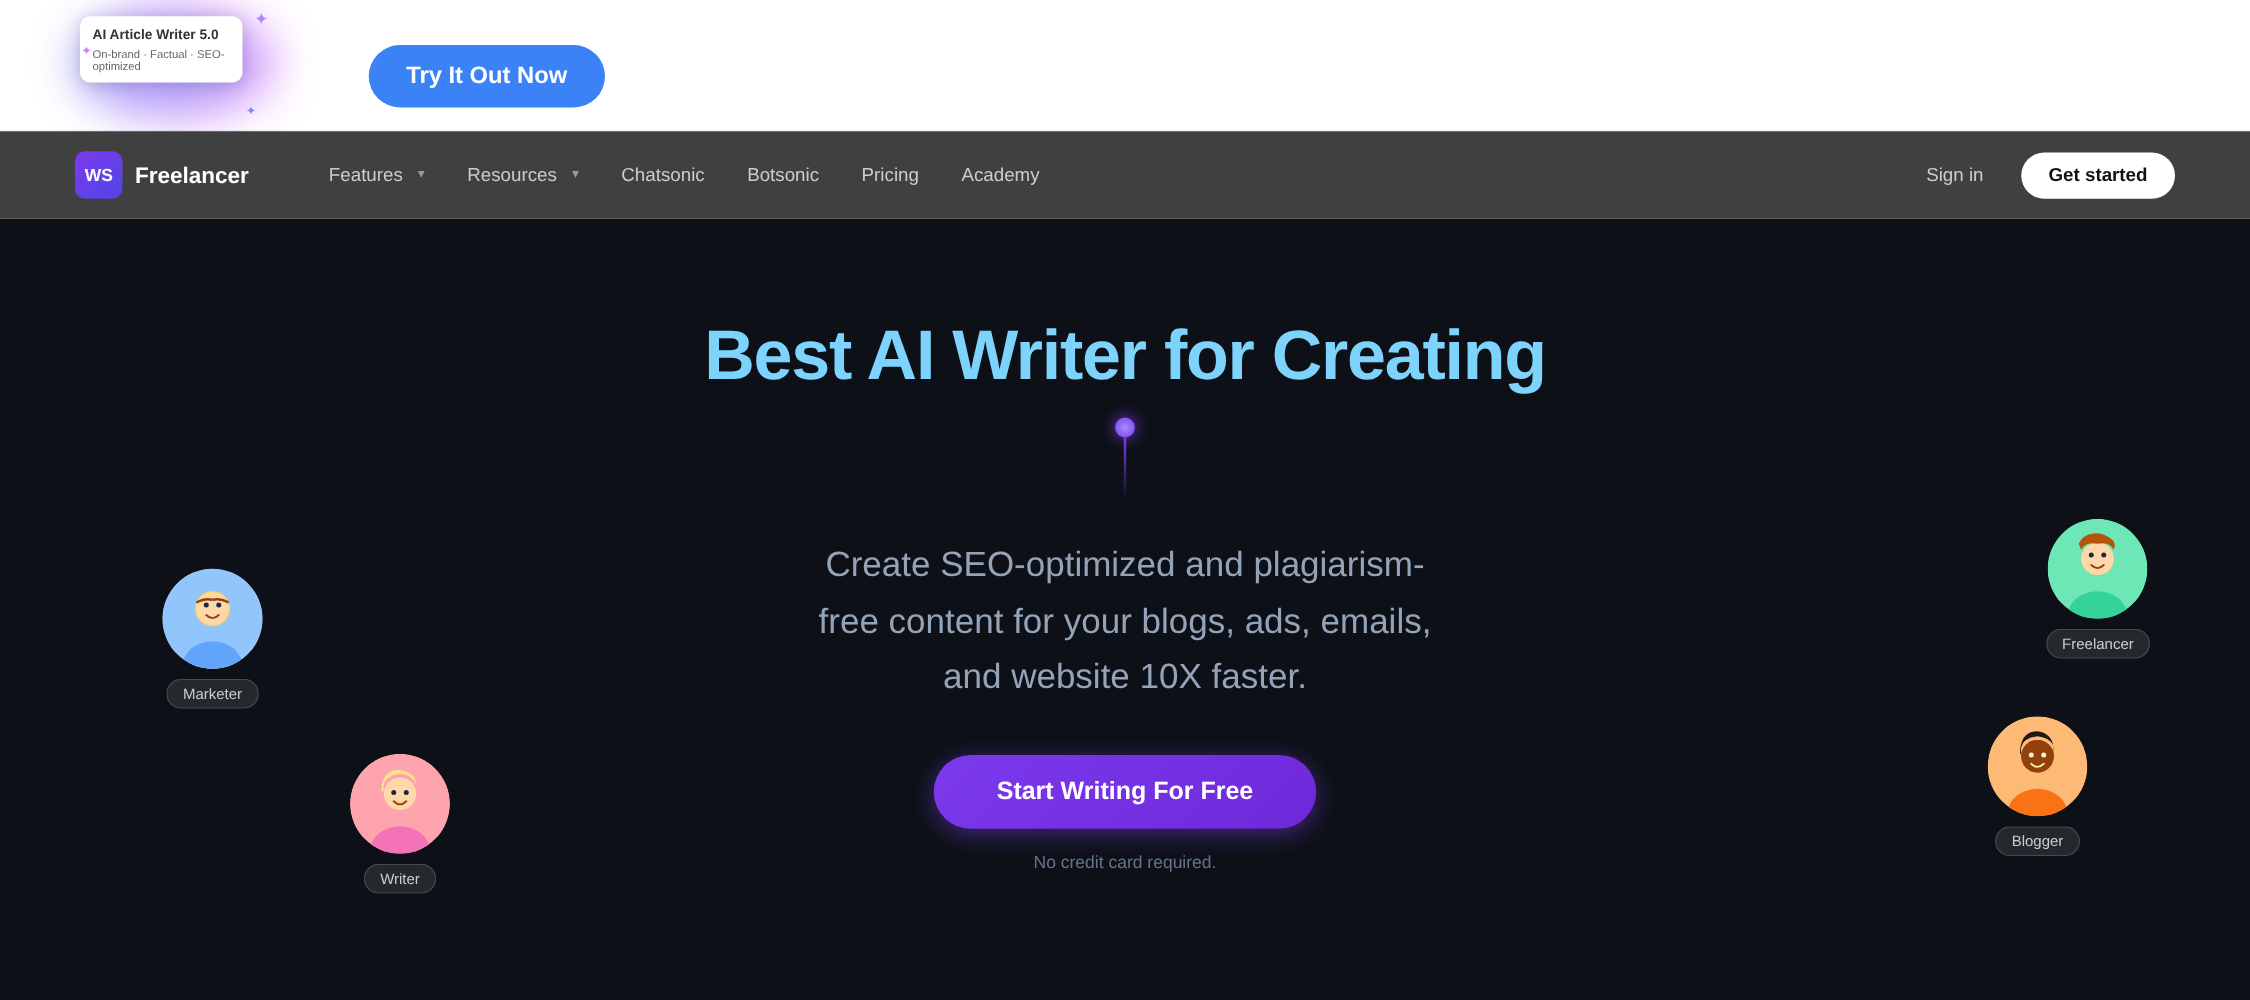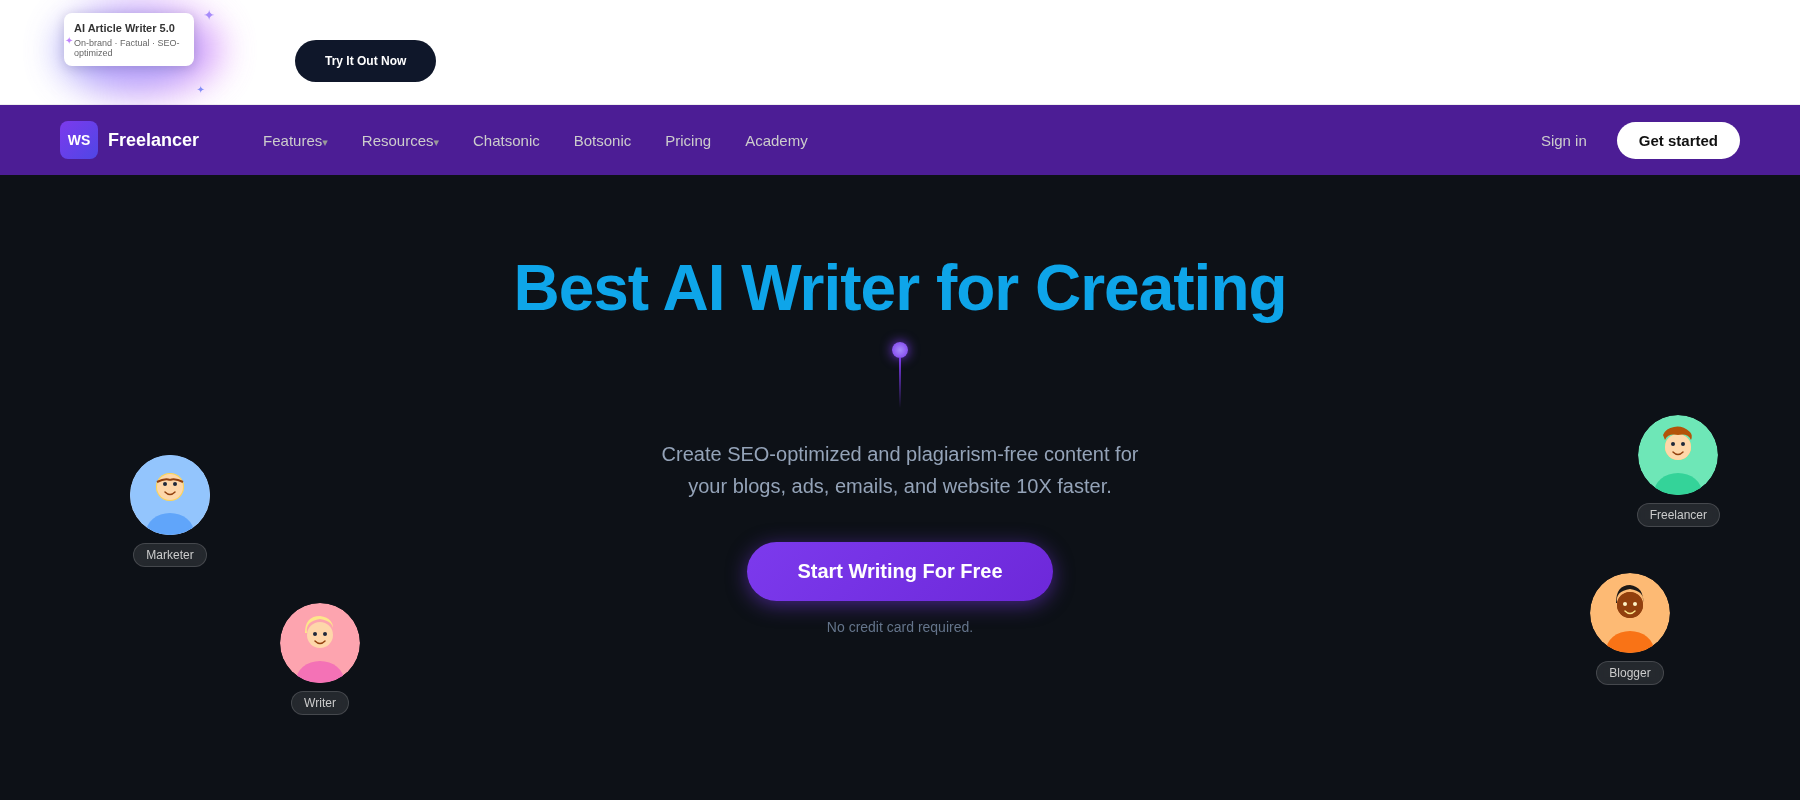--- a/index.html
+++ b/index.html
@@ -69,36 +69,36 @@
       font-weight: 700;
       color: #111;
       margin-bottom: 6px;
     }
     .banner-subtext {
       font-size: 14px;
       color: #444;
       line-height: 1.5;
     }
     .banner-cta {
-      background: #0f172a;
+      background: #3b82f6;
       color: white;
       border: none;
       border-radius: 30px;
       padding: 14px 30px;
-      font-size: 12px;
+      font-size: 19px;
       font-weight: 600;
       cursor: pointer;
       white-space: nowrap;
       margin-left: 40px;
       margin-top: 17px;
     }
 
     
     .navbar {
-      background: #4c1d95;
+      background: #404040;
       height: 70px;
       display: flex;
       align-items: center;
       padding: 0 60px;
       position: sticky;
       top: 0;
       z-index: 100;
     }
     .navbar-logo {
       display: flex;
@@ -130,22 +130,22 @@
       gap: 6px;
       flex: 1;
     }
     .nav-item {
       color: #ccc;
       font-size: 15px;
       padding: 8px 14px;
       border-radius: 6px;
       cursor: pointer;
       display: flex;
-      align-items: flex-end;
-      gap: 0;
+      align-items: flex-start;
+      gap: 12px;
       white-space: nowrap;
     }
     .nav-chevron {
       font-size: 11px;
       color: #999;
     }
     .nav-actions {
       display: flex;
       align-items: center;
       gap: 16px;
@@ -225,23 +225,23 @@
     }
     .face-bg-marketer { background: linear-gradient(180deg, #93c5fd 0%, #dbeafe 100%); }
 
     .hero-content {
       text-align: center;
       position: relative;
       z-index: 2;
       max-width: 900px;
     }
     .hero-headline {
-      font-size: 64px;
+      font-size: 56px;
       font-weight: 800;
-      color: #0ea5e9;
+      color: #7dd3fc;
       line-height: 1.05;
       margin-bottom: 20px;
       letter-spacing: -1px;
     }
     .hero-cursor-line {
       display: flex;
       flex-direction: column;
       align-items: center;
       margin: 10px 0 30px;
     }
@@ -252,21 +252,21 @@
       background: radial-gradient(circle, #a78bfa, #7c3aed);
       box-shadow: 0 0 12px #7c3aed;
     }
     .cursor-line {
       width: 2px;
       height: 50px;
       background: linear-gradient(to bottom, #7c3aed, transparent);
     }
     .hero-subtext {
       color: #94a3b8;
-      font-size: 20px;
+      font-size: 28px;
       line-height: 1.6;
       margin-bottom: 40px;
       max-width: 500px;
       margin-left: auto;
       margin-right: auto;
       text-align: center;
     }
     .hero-cta {
       background: linear-gradient(135deg, #7c3aed, #6d28d9);
       color: white;

